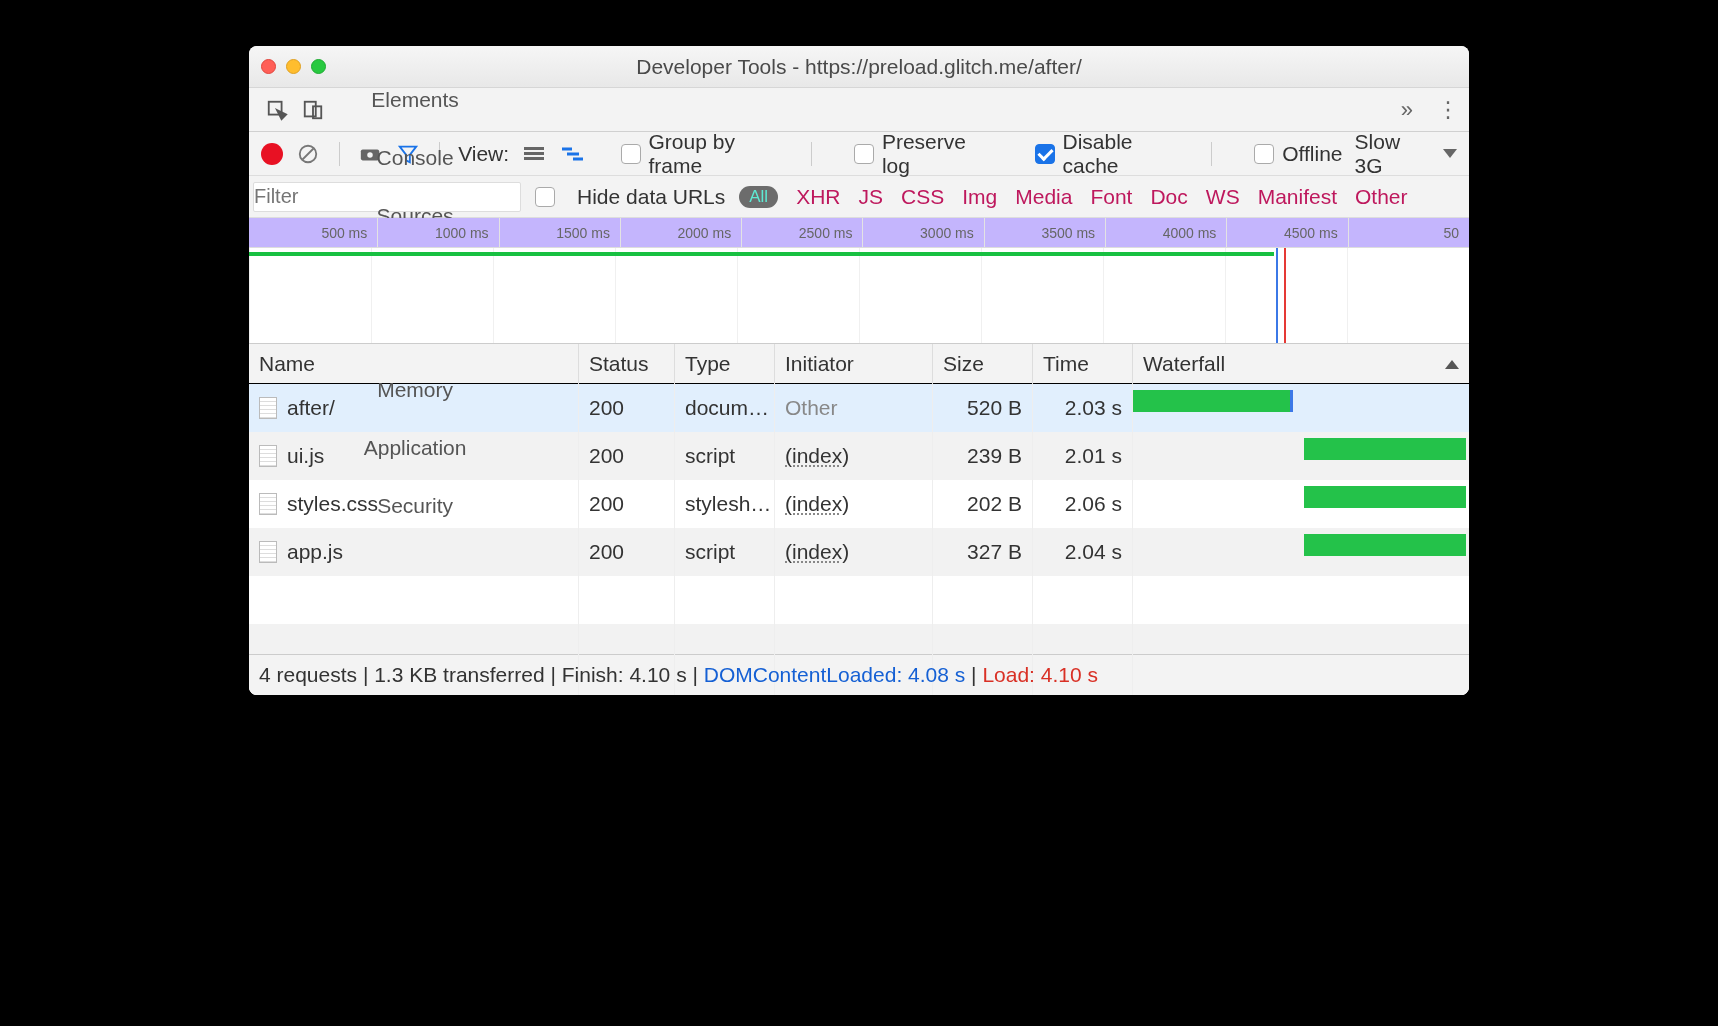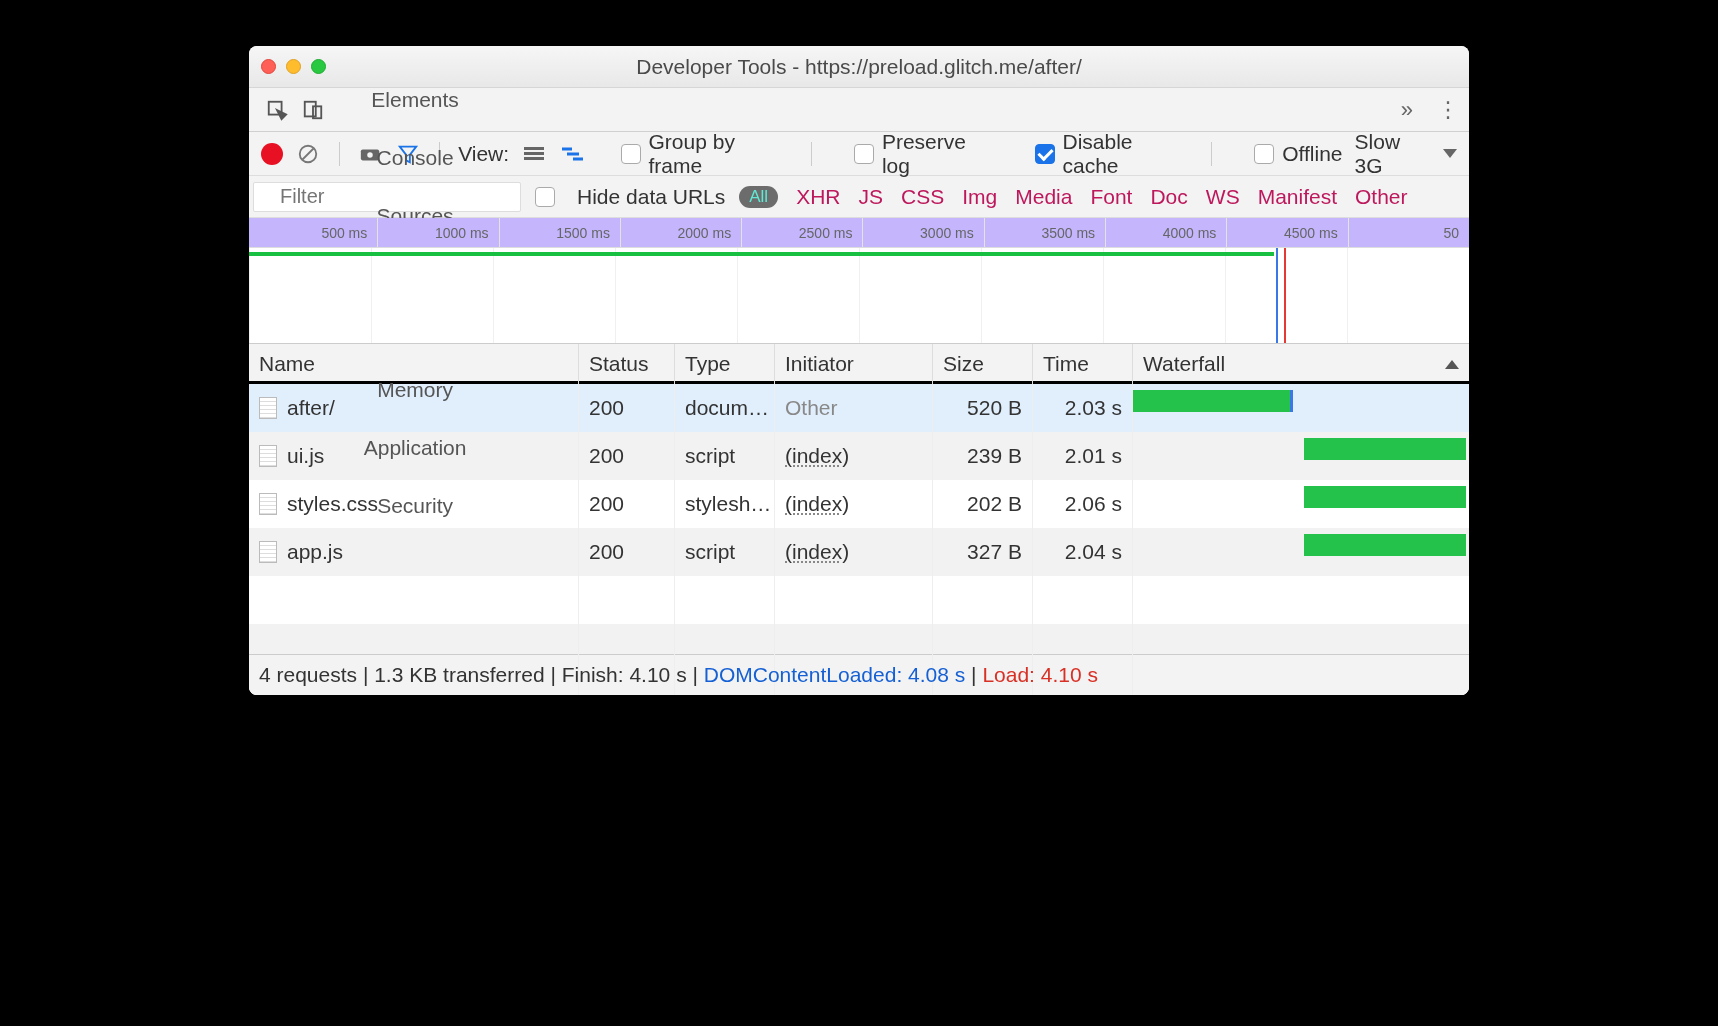--- a/index.html
+++ b/index.html
@@ -129,21 +129,21 @@
     display:flex; align-items:center;
     padding: 0 0 0 4px;
     gap: 14px;
     background: #f3f3f3;
   }
   .filterinput {
     width: 268px;
     height: 30px;
     border: 1px solid #ddd;
     background:#fff;
-    padding: 0 26px;
+    padding: 0 0;
     font-size: 20px;
     color:#888;
     border-radius:2px;
   }
   .pill {
     background:#6c6c6c; color:#5eead4;
     border-radius: 11px;
     padding: 1px 10px;
     font-size: 17px;
   }
@@ -183,21 +183,21 @@
   .graph .grid div{flex:1;border-left:1px solid #f0f0f0;}
   
   .nettable { width:100%; }
   .nettable .thead, .nettable .row {
     display:grid;
     grid-template-columns: 330px 96px 100px 158px 100px 100px 1fr;
   }
   .nettable .thead {
     background:#f3f3f3;
     height:40px;
-    border-bottom:3px solid #000000;
+    border-bottom:1px solid #000000;
   }
   .nettable .th {
     border-right:1px solid #ddd;
     padding: 8px 10px;
     color:#333;
     display:flex; align-items:center; justify-content:space-between;
     font-weight:400;
   }
   .nettable .th:last-child{border-right:none;}
   .sort-tri {

